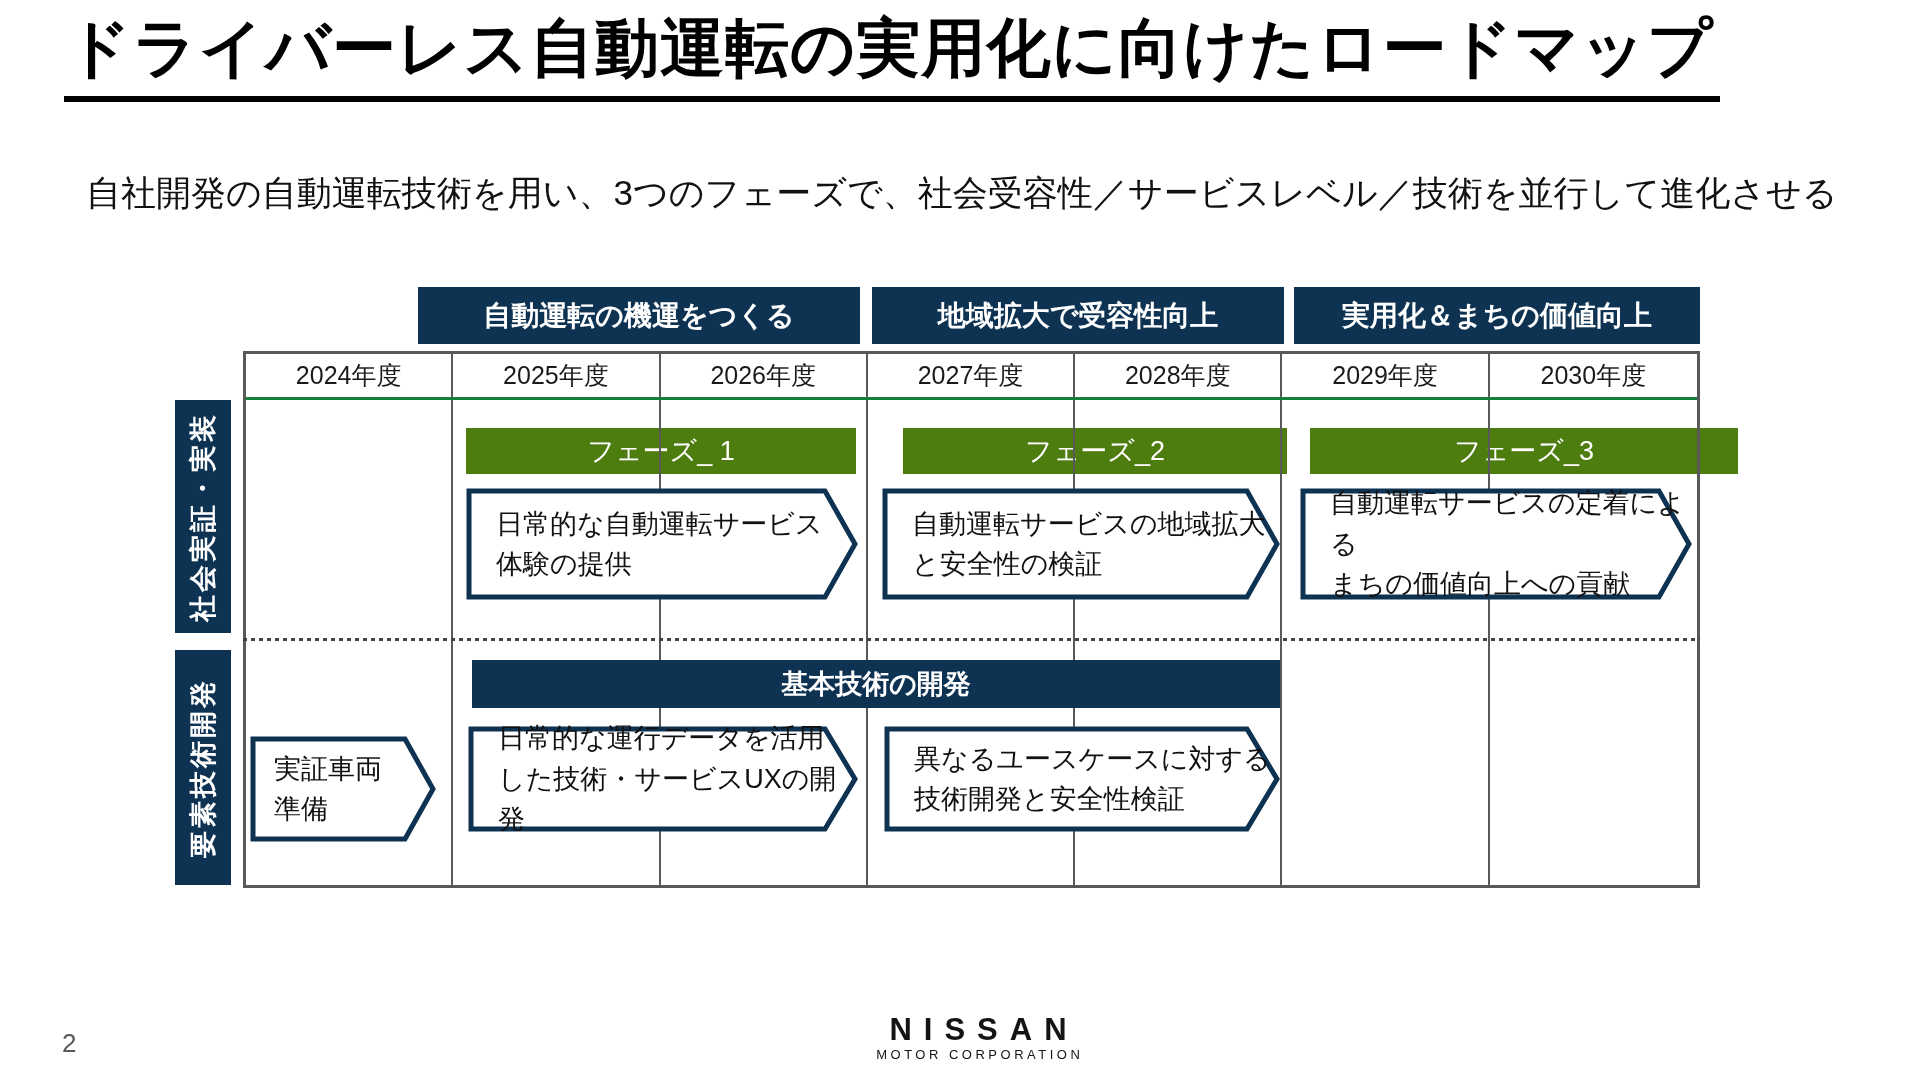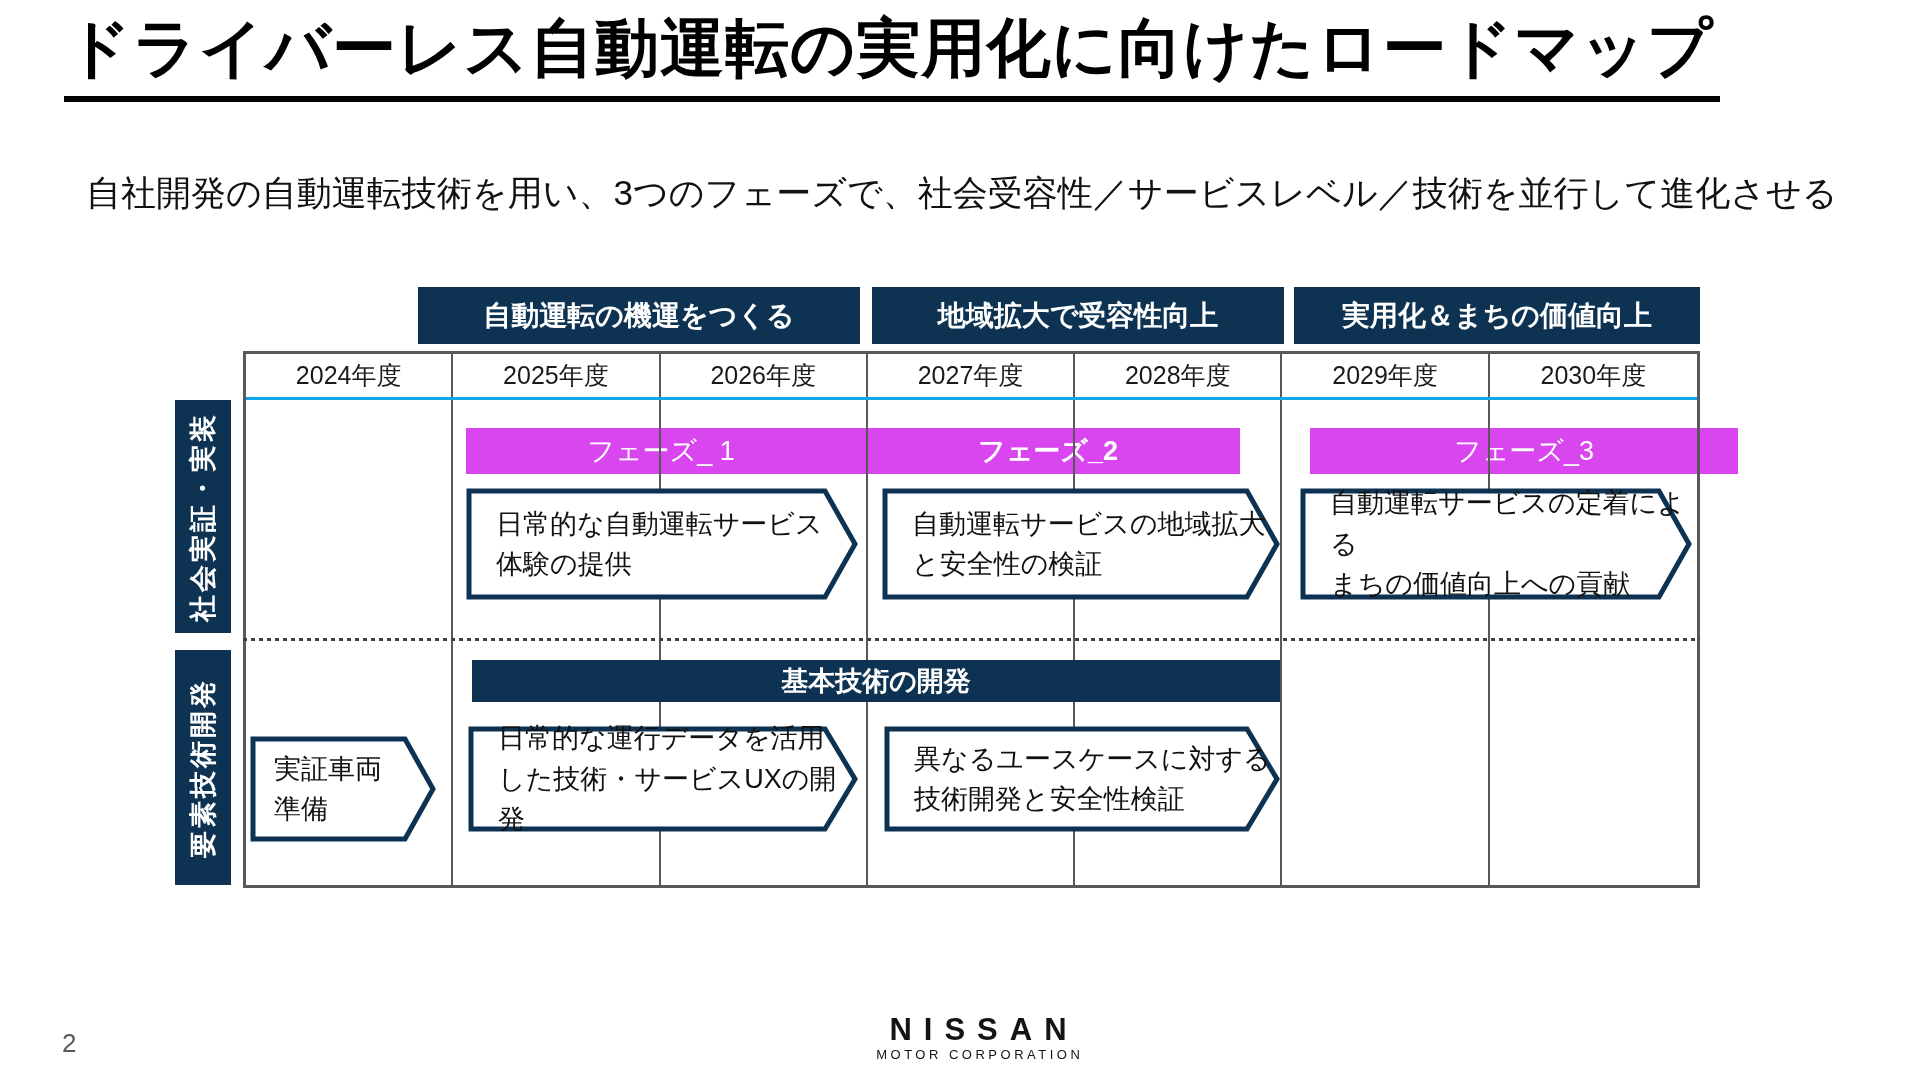--- a/index.html
+++ b/index.html
@@ -25,37 +25,37 @@
     position:absolute;top:287px;height:57px;background:#0e3352;color:#fff;
     display:flex;align-items:center;justify-content:center;
     font-size:28px;font-weight:700;z-index:4;white-space:nowrap;
   }
   #stage1{left:418px;width:442px;}
   #stage2{left:872px;width:412px;}
   #stage3{left:1294px;width:406px;}
 
   
   .phase{
-    position:absolute;top:428px;height:46px;background:#d946ef;color:#fff;
+    position:absolute;top:428px;height:46px;background:#4d7c0f;color:#fff;
     display:flex;align-items:center;justify-content:center;
     font-size:27px;font-weight:400;z-index:1;white-space:nowrap;
   }
   #phase1{left:466px;width:390px;}
-  #phase2{left:856px;width:384px;font-weight:bold;}
+  #phase2{left:903px;width:384px;}
   #phase3{left:1310px;width:428px;}
 
   
   .rm-table{
     position:absolute;left:243px;top:351px;width:1457px;height:537px;
     border:3px solid #595959;box-sizing:border-box;z-index:2;
     display:flex;flex-direction:column;background:transparent;
   }
   .year-row{
     display:grid;grid-template-columns:repeat(7,1fr);
-    height:43px;border-bottom:3px solid #0ea5e9;background:#fff;
+    height:43px;border-bottom:3px solid #15803d;background:#fff;
   }
   .year-cell{
     display:flex;align-items:center;justify-content:center;
     font-size:25px;color:#1a1a1a;border-right:2px solid #595959;
   }
   .year-cell:last-child{border-right:none;}
   .body-row{flex:1;display:grid;grid-template-columns:repeat(7,1fr);}
   .body-cell{border-right:2px solid #595959;}
   .body-cell:last-child{border-right:none;}
 
@@ -72,21 +72,21 @@
   }
   .vlabel span{
     transform:rotate(-90deg);white-space:nowrap;color:#fff;
     font-size:27px;font-weight:700;letter-spacing:3px;
   }
   #vlabel1{top:400px;height:233px;}
   #vlabel2{top:650px;height:235px;}
 
   
   .techbar{
-    position:absolute;left:472px;top:660px;width:808px;height:42px;
+    position:absolute;left:472px;top:660px;width:808px;height:48px;
     background:#0e3352;color:#fff;display:flex;align-items:center;justify-content:center;
     font-size:27px;font-weight:700;z-index:3;white-space:nowrap;
   }
 
   
   .abox{position:absolute;z-index:3;}
   .abox svg{position:absolute;left:0;top:0;width:100%;height:100%;}
   .abox-text{
     position:relative;z-index:1;height:100%;display:flex;flex-direction:column;
     justify-content:center;padding-left:30px;box-sizing:border-box;

